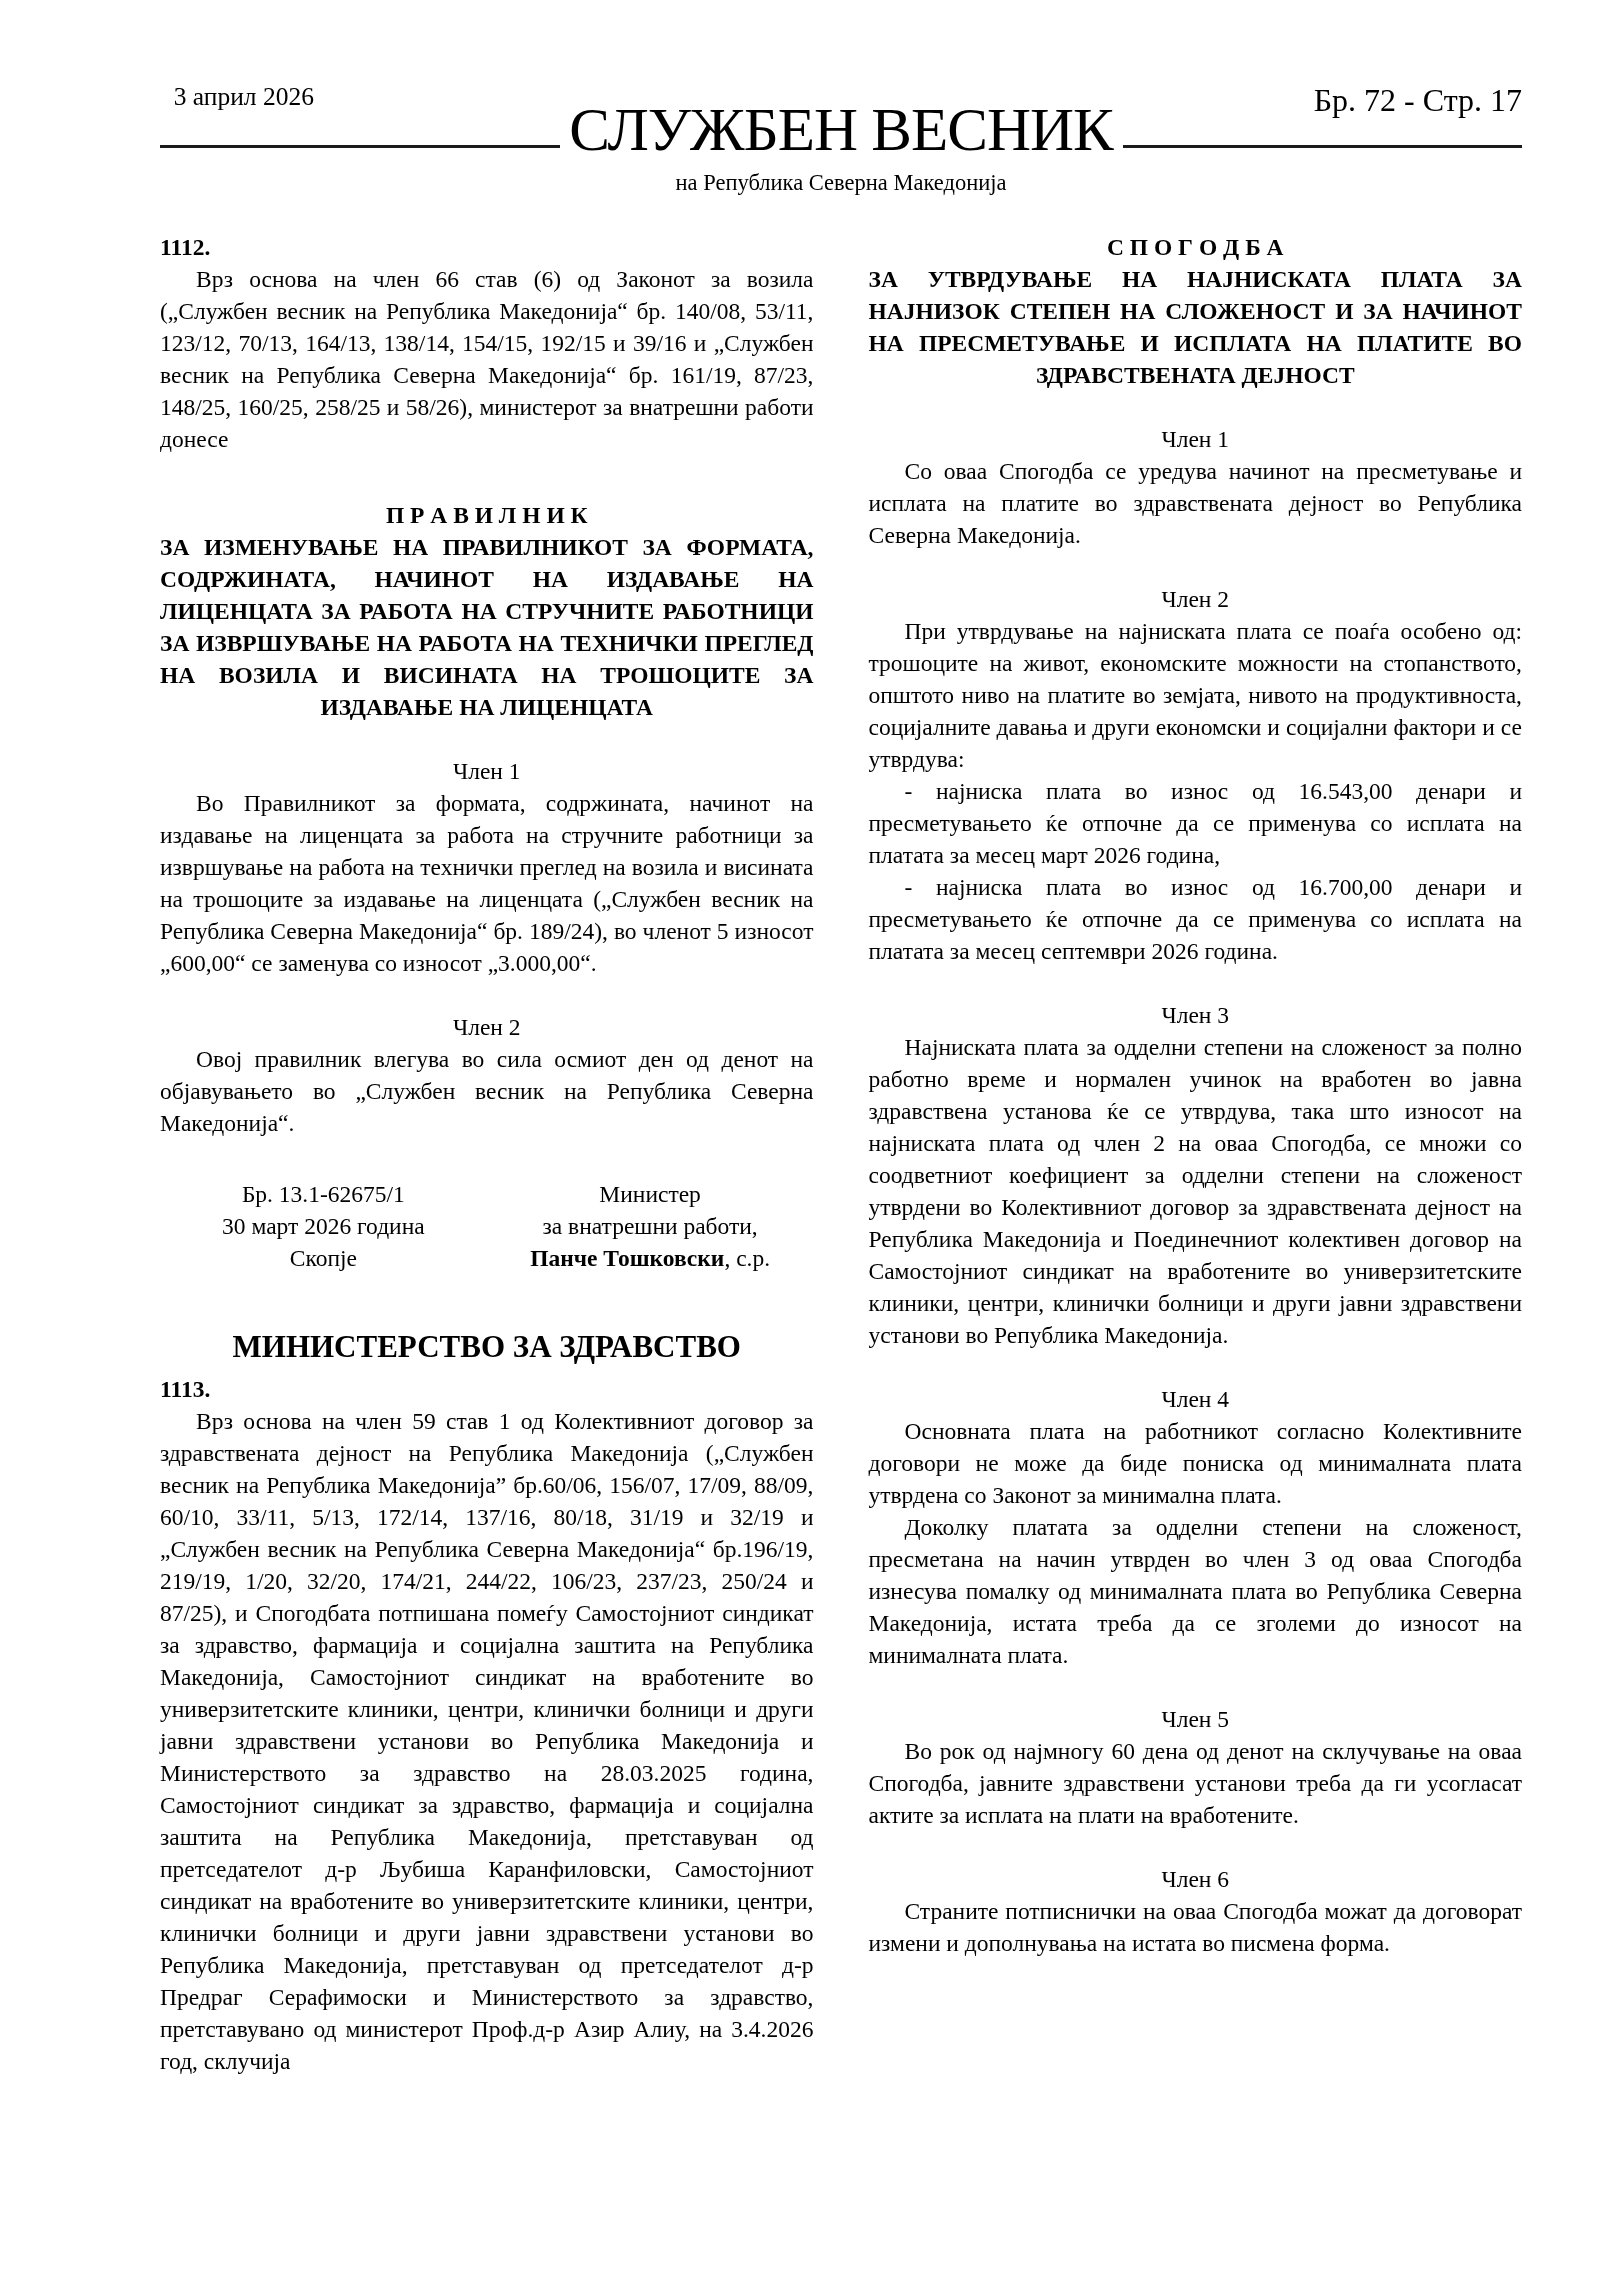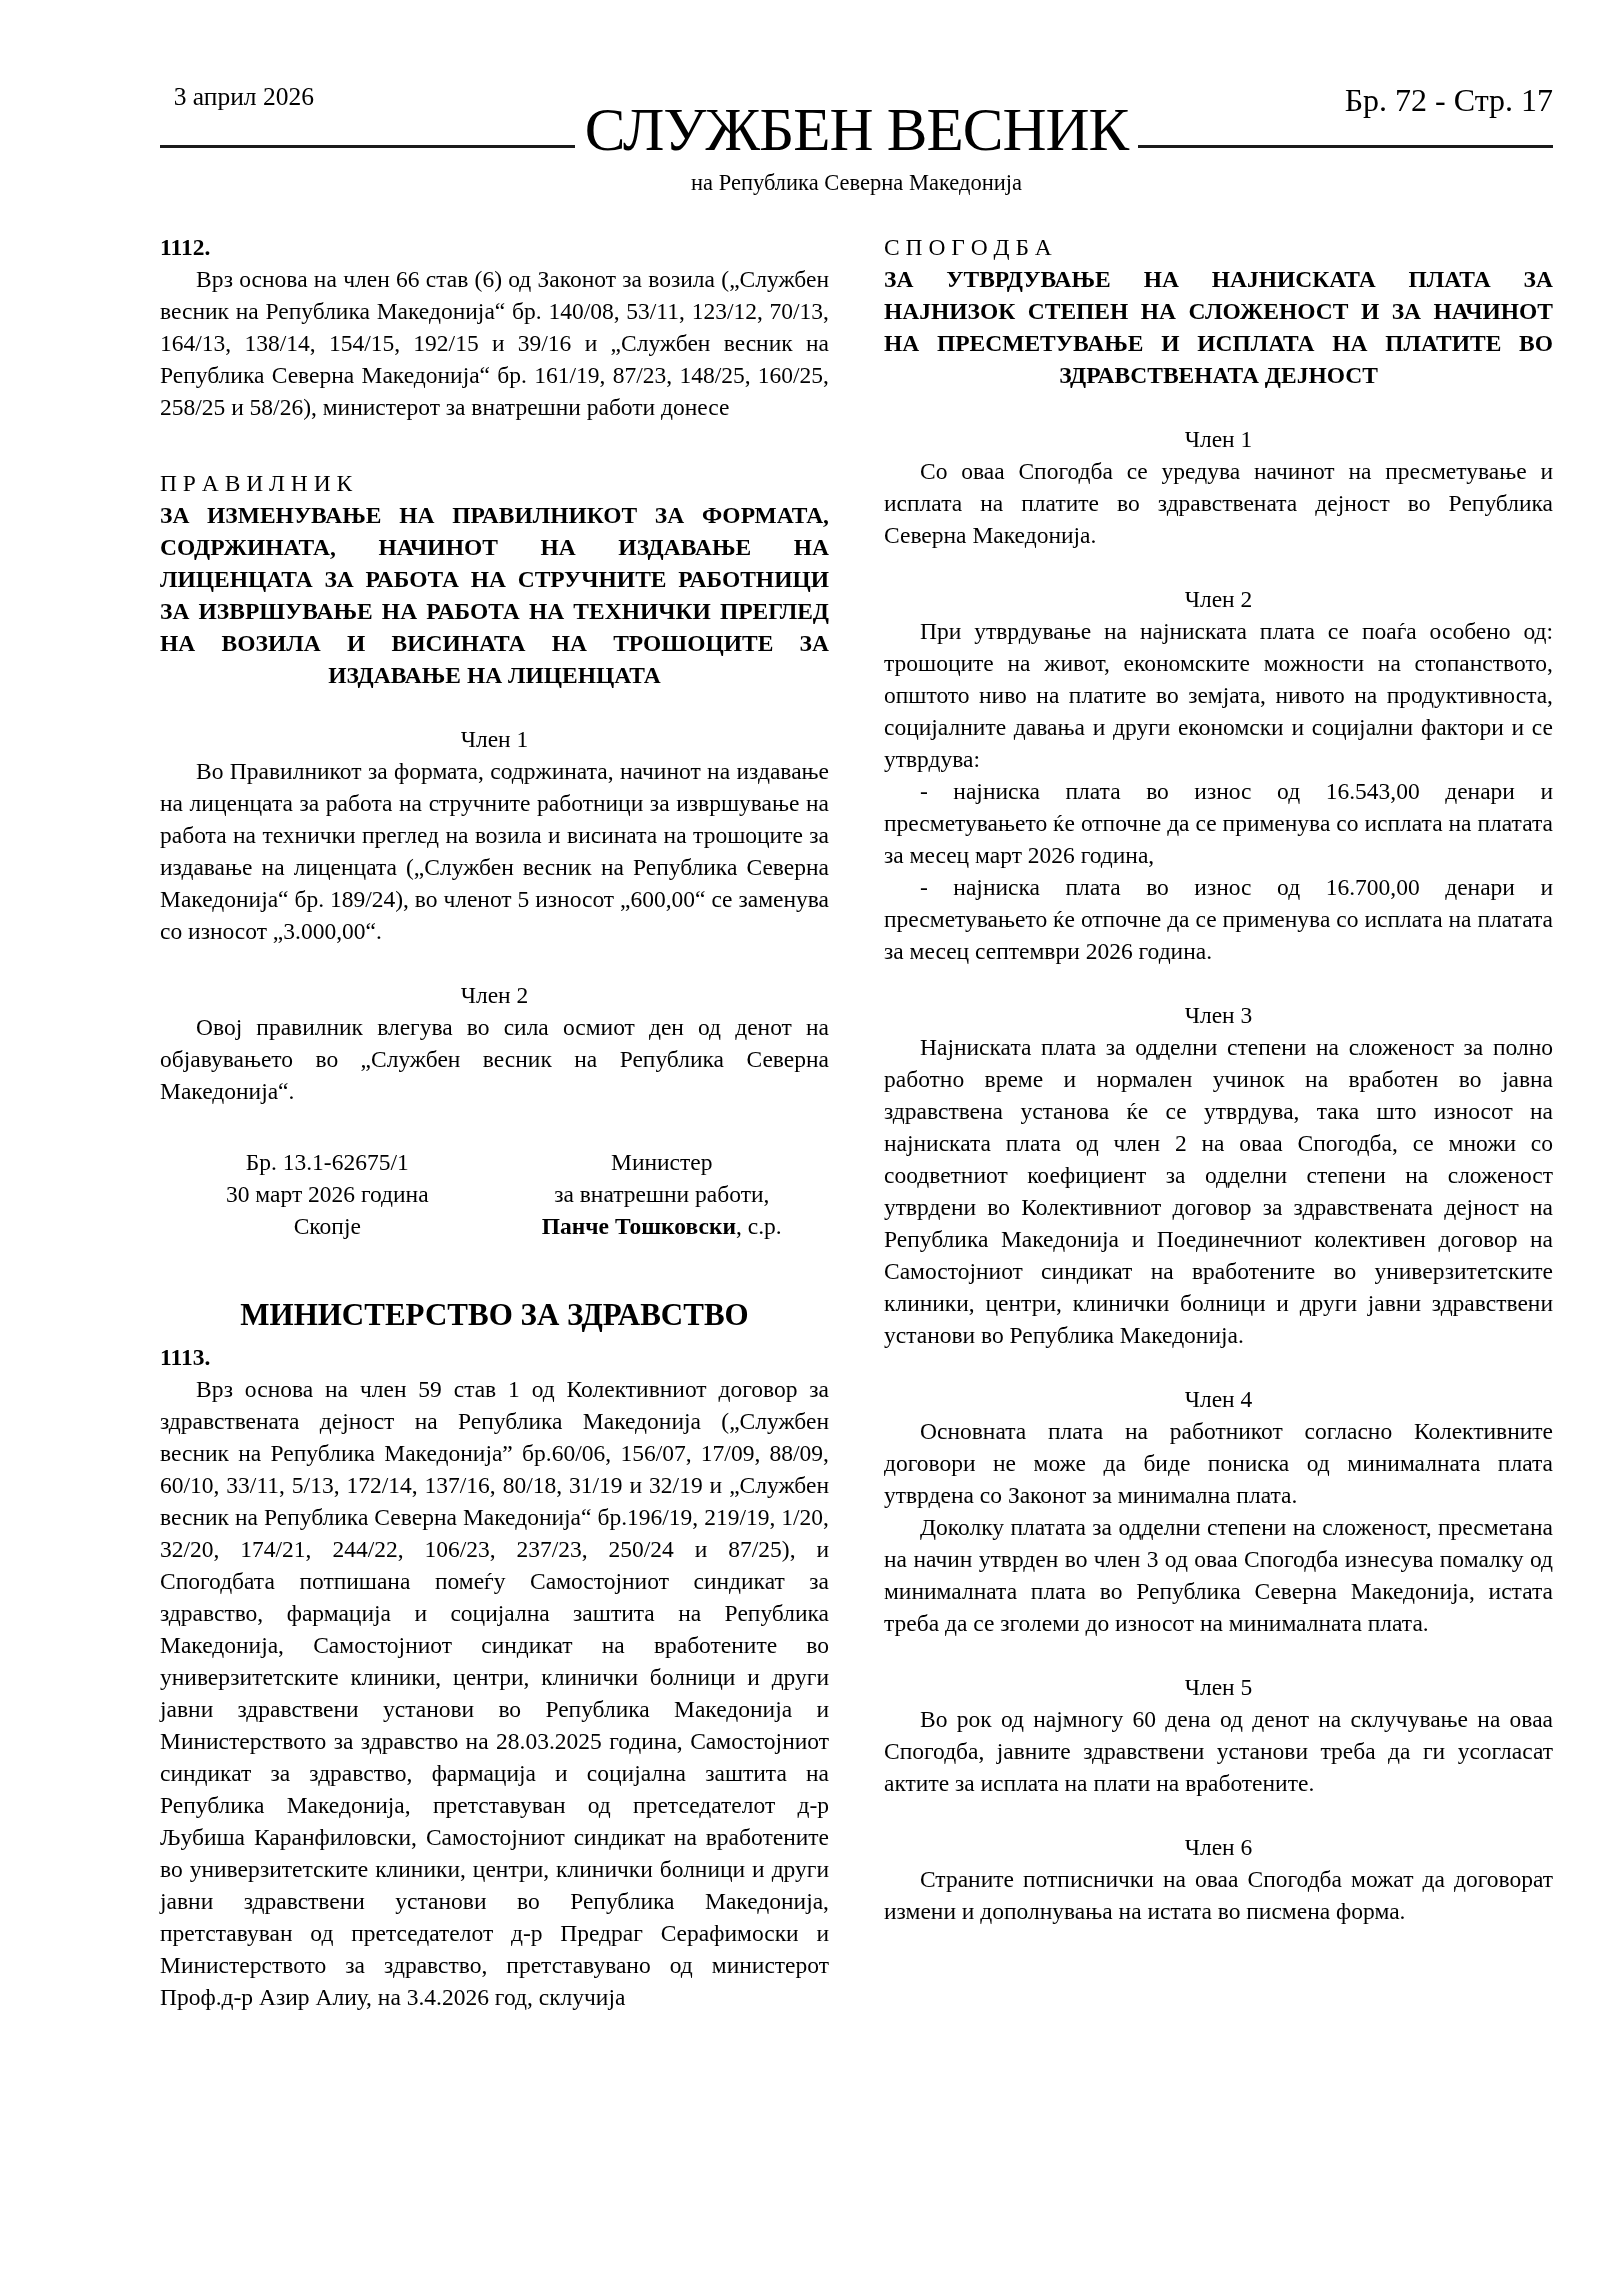--- a/index.html
+++ b/index.html
@@ -5,21 +5,21 @@
   html, body { margin:0; padding:0; background:#ffffff; }
   .page {
     position: relative;
     width: 1621px;
     height: 2293px;
     margin: 0 auto;
     background: #ffffff;
     color: #000;
     font-family: "Liberation Serif", "DejaVu Serif", serif;
     box-sizing: border-box;
-    padding: 74px 68px 0 160px;
+    padding: 74px 99px 0 160px;
     overflow: hidden;
   }
 
   
   .mast-row { display: flex; align-items: flex-end; }
   .mast-side {
     flex: 1 1 0;
     position: relative;
     height: 71px;
     border-bottom: 3.9px solid #1b1b1b;
@@ -53,21 +53,22 @@
     min-width: 0;
     font-size: 23.5px;
     line-height: 32px;
     text-align: justify;
   }
 
   p.body { margin: 0; text-indent: 36px; }
   .num { font-weight: 700; margin: 0; text-align: left; text-indent: 0; }
 
   .act-title {
-    font-weight: 400;
+    font-weight: 700;
+    text-align: center;
     margin: 44px 0 0 0;
     line-height: 32px;
   }
   .act-sub {
     font-weight: 700;
     margin: 0;
     text-align: justify;
     text-align-last: center;
     line-height: 32px;
   }

